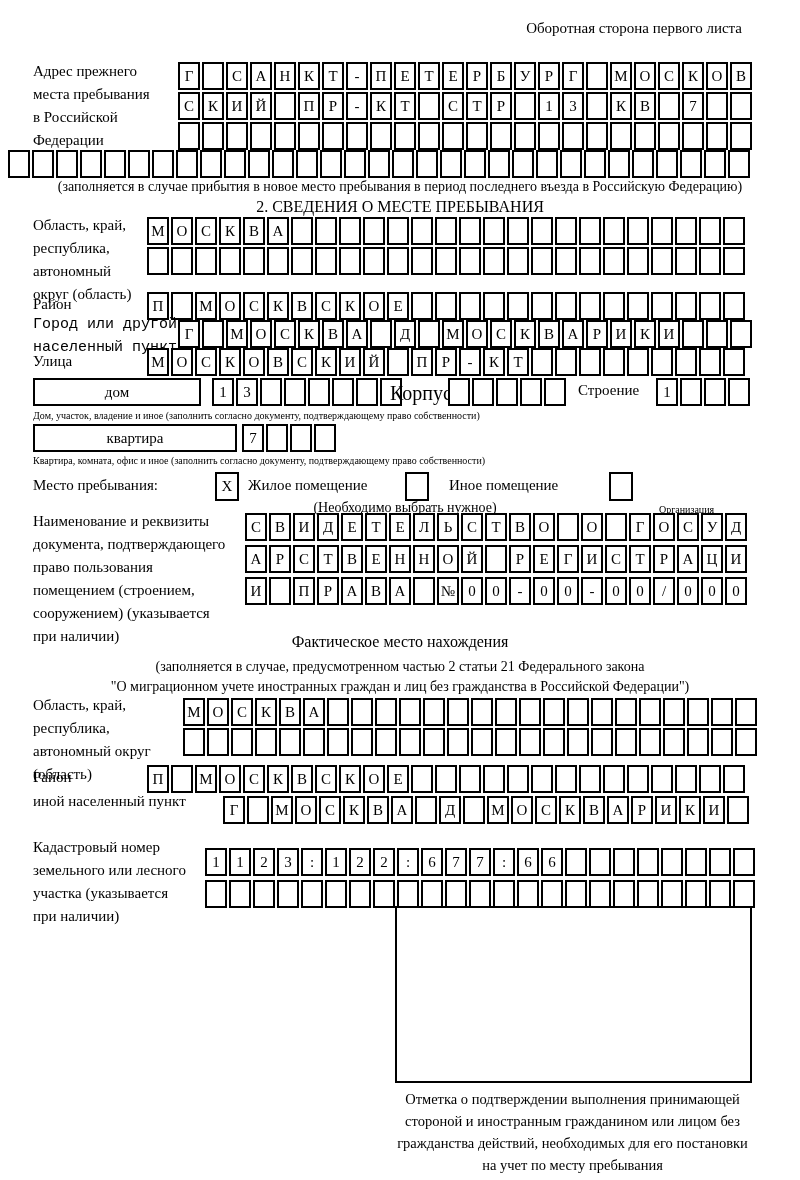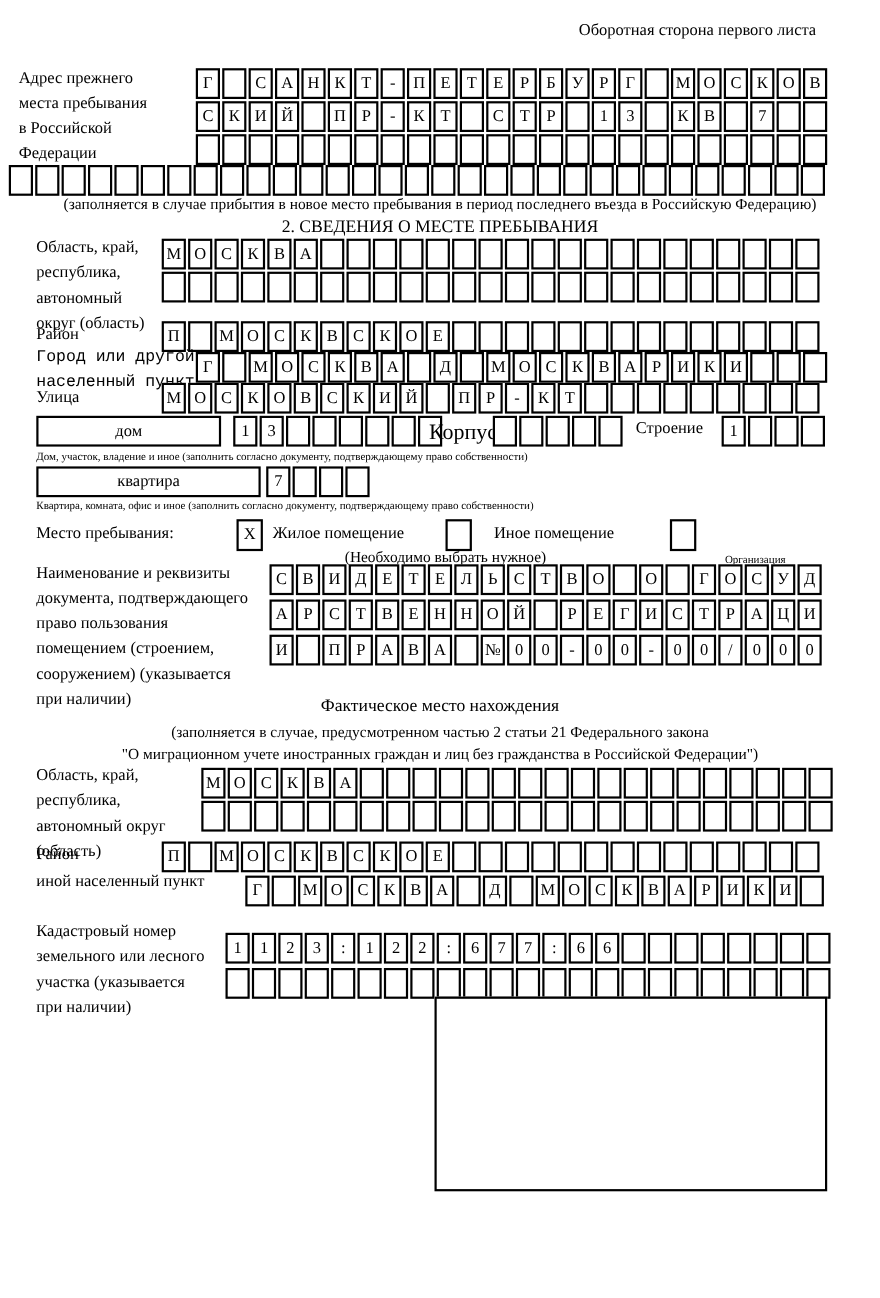--- a/index.html
+++ b/index.html
@@ -31,21 +31,21 @@
   .stampbox{position:absolute;border:2px solid #000;background:#fff;}
   .stampcaption{position:absolute;text-align:center;font-size:14.5px;line-height:22px;}
 </style>
 </head>
 <body>
 
 <div class="page">
 
   <div class="abs" style="top:20px;right:58px;font-size:15px;">Оборотная сторона первого листа</div>
 
-  <div class="label2" style="left:17px;top:60px;">
+  <div class="label2" style="left:33px;top:60px;">
     <div>Адрес прежнего</div>
     <div>места пребывания</div>
     <div>в Российской</div>
     <div>Федерации</div>
   </div>
   <div class="cellrow" style="left:178px;top:62px;">
       <div class="cell">Г</div>
       <div class="cell"></div>
       <div class="cell">С</div>
       <div class="cell">А</div>
@@ -604,14 +604,20 @@
       <div class="cell"></div>
       <div class="cell"></div>
       <div class="cell"></div>
       <div class="cell"></div>
       <div class="cell"></div>
       <div class="cell"></div>
       <div class="cell"></div>
     </div>
 
   <div class="stampbox" style="left:395px;top:906px;width:353px;height:173px;"></div>
+  <div class="stampcaption" style="left:360px;top:1088px;width:425px;">
+    <div>Отметка о подтверждении выполнения принимающей</div>
+    <div>стороной и иностранным гражданином или лицом без</div>
+    <div>гражданства действий, необходимых для его постановки</div>
+    <div>на учет по месту пребывания</div>
+  </div>
 
 </div>
 
 </body></html>

